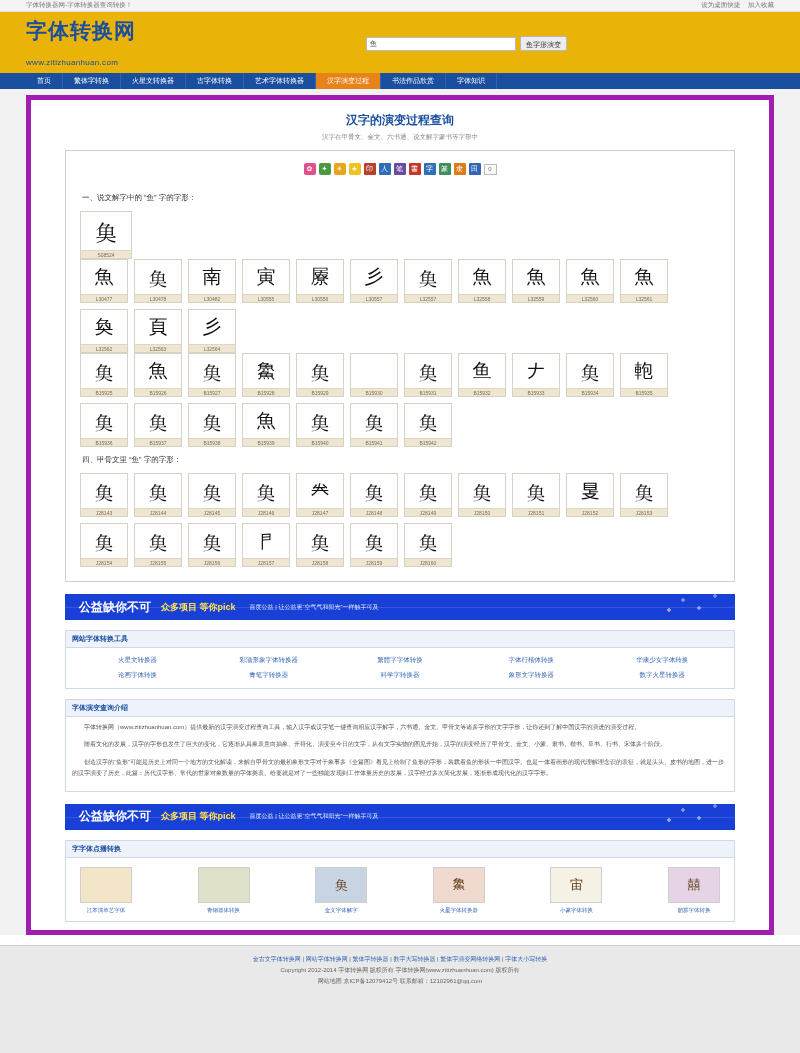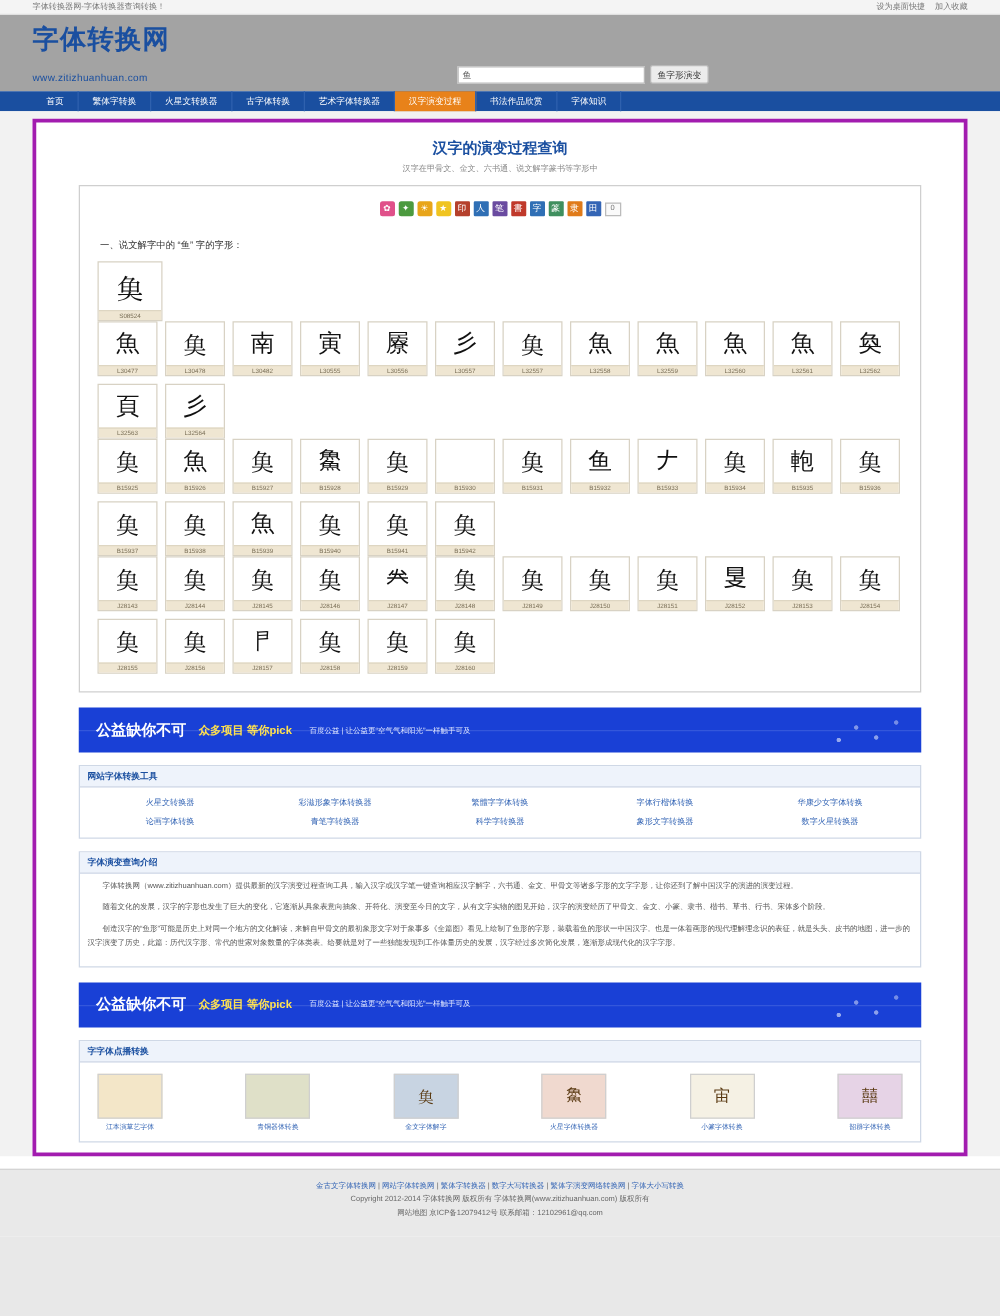--- a/index.html
+++ b/index.html
@@ -16,22 +16,22 @@
   
   .topbar {
     height:12px; background:#f4f4f4; border-bottom:1px solid #e0e0e0;
     display:flex; align-items:center; justify-content:space-between;
     padding:0 26px; font-size:6.5px; color:#777;
   }
   .topbar .right span { margin-left:6px; }
 
   
   .header {
-    display:flex; align-items:flex-end; padding:8px 26px 6px 26px;
-    background:#a3a3a3;
+    display:flex; align-items:center; padding:8px 26px 6px 26px;
+    background:#eab308;
   }
   .logo { width:200px; }
   .logo .logo-cn {
     font-family:"Liberation Serif", serif;
     font-size:21px; font-weight:bold; color:#1a4fa0;
     letter-spacing:1px; line-height:1.05;
   }
   .logo .logo-url {
     font-size:8px; color:#1a4fa0; letter-spacing:.3px; margin-top:16px;
   }
@@ -53,21 +53,21 @@
   }
   .nav a {
     color:#fff; text-decoration:none; font-size:7px;
     padding:0 11px; display:flex; align-items:center;
     border-right:1px solid #2f61ae;
   }
   .nav a.active { background:#e8821a; }
 
   
   .wrap { background:#f2f2f2; padding:6px 26px 0 26px; }
-  .inner { background:#fff; border:3px solid #a21caf; padding:0 0 8px 0; }
+  .inner { background:#fff; border:5px solid #a21caf; padding:0 0 8px 0; }
 
   .page-title {
     text-align:center; color:#1a4fa0; font-size:12px; font-weight:bold;
     padding:12px 0 4px 0;
   }
   .page-sub {
     text-align:center; color:#888; font-size:6.5px; padding-bottom:8px;
   }
 
   .card {
@@ -102,21 +102,21 @@
     background:#efe6d2; border-top:1px solid #ded6c2;
     text-align:center; font-size:5px; color:#7a6f57; line-height:8px; height:8px;
   }
   .grid.wide .glyphcell { width:48px; }
   .single { display:flex; }
   .single .glyphcell { width:52px; }
   .single .glyphcell .gimg { height:38px; font-size:22px; }
 
   
   .banner {
-    margin:12px 34px 0 34px; height:36px; background:#1940d6;
+    margin:12px 34px 0 34px; height:26px; background:#1940d6;
     position:relative; overflow:hidden;
     display:flex; align-items:center;
   }
   .banner .b1 {
     color:#fff; font-weight:bold; font-size:12px; margin-left:14px;
     font-family:"Liberation Serif", serif;
   }
   .banner .b2 { color:#ffe14d; font-size:9px; margin-left:10px; font-weight:bold; }
   .banner .b3 { color:#dfe6ff; font-size:6px; margin-left:14px; }
   .banner .bdots {
@@ -356,20 +356,21 @@
           <div class="glyphcell">
               <div class="gimg">𩵋</div>
               <div class="gid">B15941</div>
             </div>
           <div class="glyphcell">
               <div class="gimg">𩵋</div>
               <div class="gid">B15942</div>
             </div>
         </div>
 
+        <div class="section-title">四、甲骨文里 “鱼” 字的字形：</div>
         <div class="grid wide">
           <div class="glyphcell">
               <div class="gimg">𩵋</div>
               <div class="gid">J28143</div>
             </div>
           <div class="glyphcell">
               <div class="gimg">𩵋</div>
               <div class="gid">J28144</div>
             </div>
           <div class="glyphcell">

